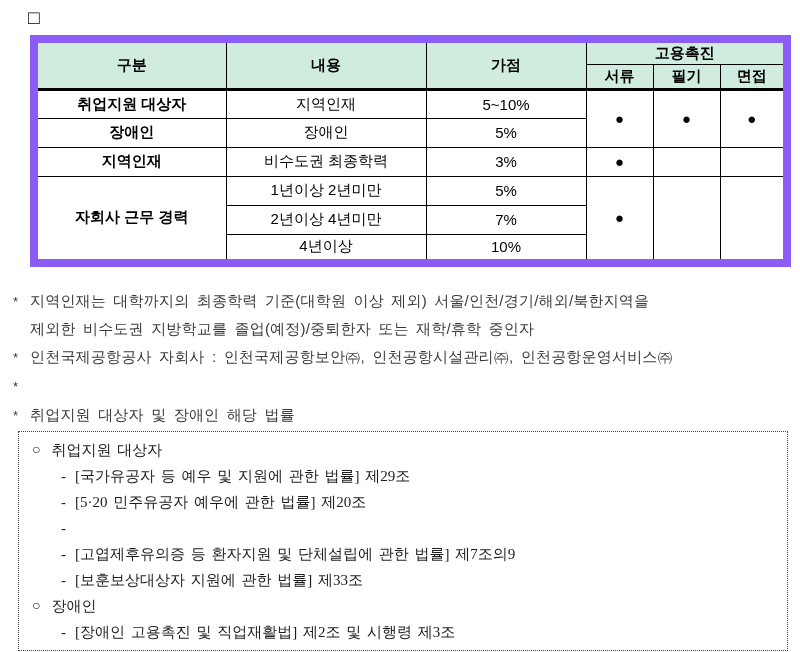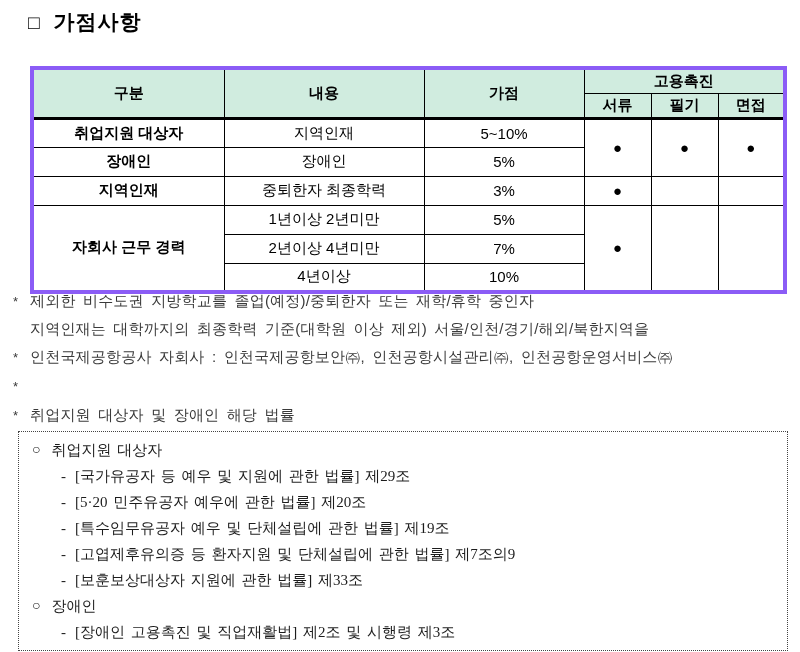--- a/index.html
+++ b/index.html
@@ -13,23 +13,23 @@
   .doc-title {
     position:absolute; left:28px; top:8px;
     display:flex; align-items:center; gap:13px;
     font-family:"Liberation Serif","DejaVu Serif",serif;
     font-weight:bold; font-size:21px; letter-spacing:1px; color:#000;
   }
   .doc-title .marker { font-size:19px; font-weight:bold; line-height:1; }
 
   
   table.points {
-    position:absolute; left:30px; top:66px;
+    position:absolute; left:30px; top:35px;
     width:753px; border-collapse:collapse; table-layout:fixed;
-    border:4px solid #8b5cf6;
+    border:8px solid #8b5cf6;
     padding-left:19px;
   }
   table.points th, table.points td {
     border:1px solid #000; text-align:center; vertical-align:middle;
     padding:0 2px; overflow:hidden; white-space:nowrap;
   }
   table.points th {
     background:#d0ecdf; font-weight:bold; font-size:15px; height:25px;
   }
   table.points tbody td { font-size:15px; height:29px; background:#fff; }
@@ -64,21 +64,20 @@
   .law-item {
     line-height:26px; height:26px; padding-left:29px; display:flex; gap:9px;
   }
   .law-item .law-dash { flex:0 0 auto; }
 </style>
 </head>
 <body>
 
 <div class="doc-title">
   <span class="marker">□</span>
-  <span>가점사항</span>
 </div>
 
 <table class="points">
   <colgroup>
     <col style="width:192px">
       <col style="width:200px">
       <col style="width:160px">
     <col style="width:67px">
       <col style="width:67px">
       <col style="width:67px">
@@ -105,21 +104,21 @@
       <td rowspan="2" class="dotcell">●</td>
       <td rowspan="2" class="dotcell">●</td>
     </tr>
     <tr>
       <td class="cat">장애인</td>
       <td>장애인</td>
       <td>5%</td>
     </tr>
     <tr>
       <td class="cat">지역인재</td>
-      <td>중퇴한자 최종학력</td>
+      <td>비수도권 최종학력</td>
       <td>3%</td>
       <td class="dotcell">●</td>
       <td class="dotcell"></td>
       <td class="dotcell"></td>
     </tr>
     <tr>
       <td rowspan="3" class="cat">자회사 근무 경력</td>
       <td>1년이상 2년미만</td>
       <td>5%</td>
       <td rowspan="3" class="dotcell">●</td>
@@ -134,22 +133,22 @@
       <td>4년이상</td>
       <td>10%</td>
     </tr>
   </tbody>
 </table>
 
 <div class="notes">
   <div class="note">
     <span class="note-marker">*</span>
     <div class="note-text">
+      <div>지역인재는 대학까지의 최종학력 기준(대학원 이상 제외) 서울/인천/경기/해외/북한지역을</div>
       <div>제외한 비수도권 지방학교를 졸업(예정)/중퇴한자 또는 재학/휴학 중인자</div>
-      <div>지역인재는 대학까지의 최종학력 기준(대학원 이상 제외) 서울/인천/경기/해외/북한지역을</div>
     </div>
   </div>
   <div class="note">
     <span class="note-marker">*</span>
     <div class="note-text">
       <div>인천국제공항공사 자회사 : 인천국제공항보안㈜, 인천공항시설관리㈜, 인천공항운영서비스㈜</div>
     </div>
   </div>
   <div class="note">
     <span class="note-marker">*</span>
@@ -170,21 +169,20 @@
   <div class="law-item">
     <span class="law-dash">-</span>
     <span>[국가유공자 등 예우 및 지원에 관한 법률] 제29조</span>
   </div>
   <div class="law-item">
     <span class="law-dash">-</span>
     <span>[5·20 민주유공자 예우에 관한 법률] 제20조</span>
   </div>
   <div class="law-item">
     <span class="law-dash">-</span>
-    <span>[특수임무유공자 예우 및 단체설립에 관한 법률] 제19조</span>
   </div>
   <div class="law-item">
     <span class="law-dash">-</span>
     <span>[고엽제후유의증 등 환자지원 및 단체설립에 관한 법률] 제7조의9</span>
   </div>
   <div class="law-item">
     <span class="law-dash">-</span>
     <span>[보훈보상대상자 지원에 관한 법률] 제33조</span>
   </div>
   <div class="law-section-title">

